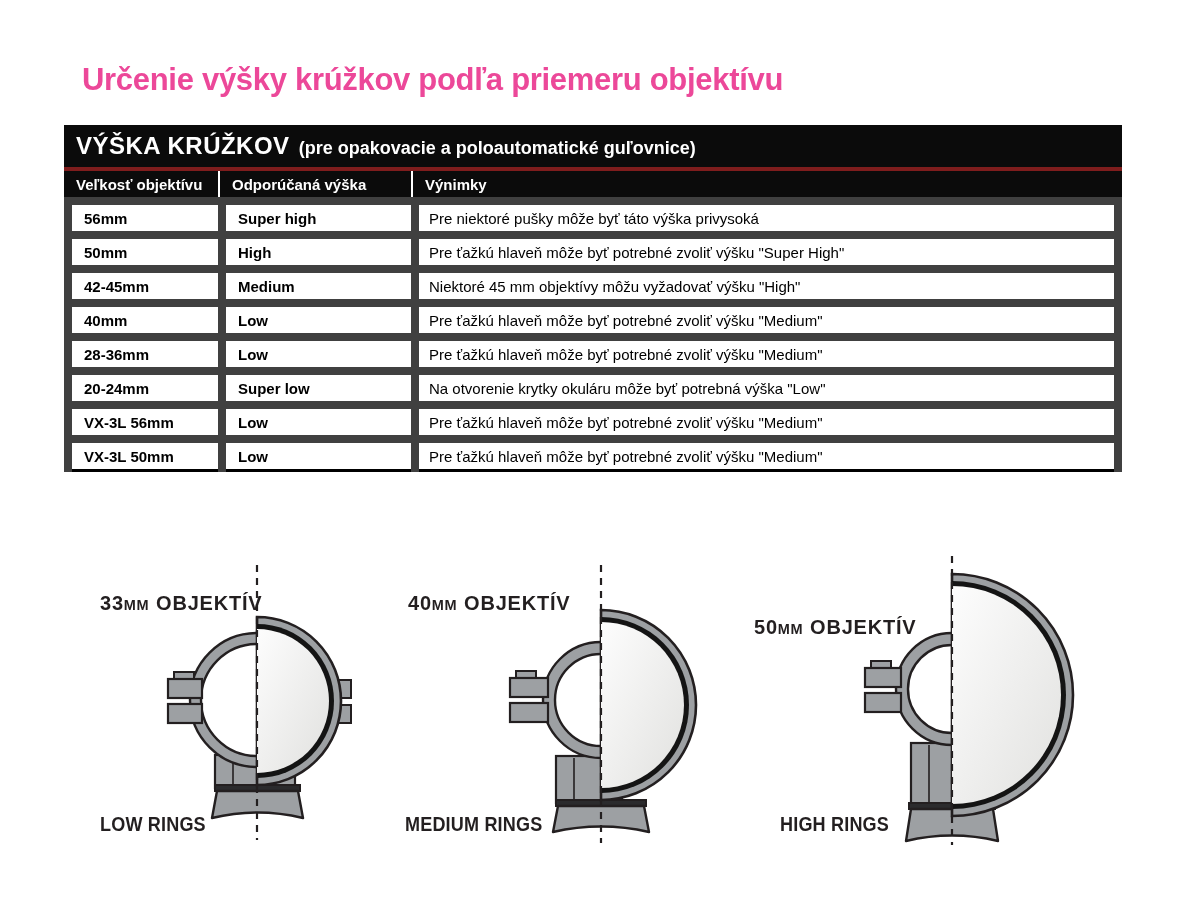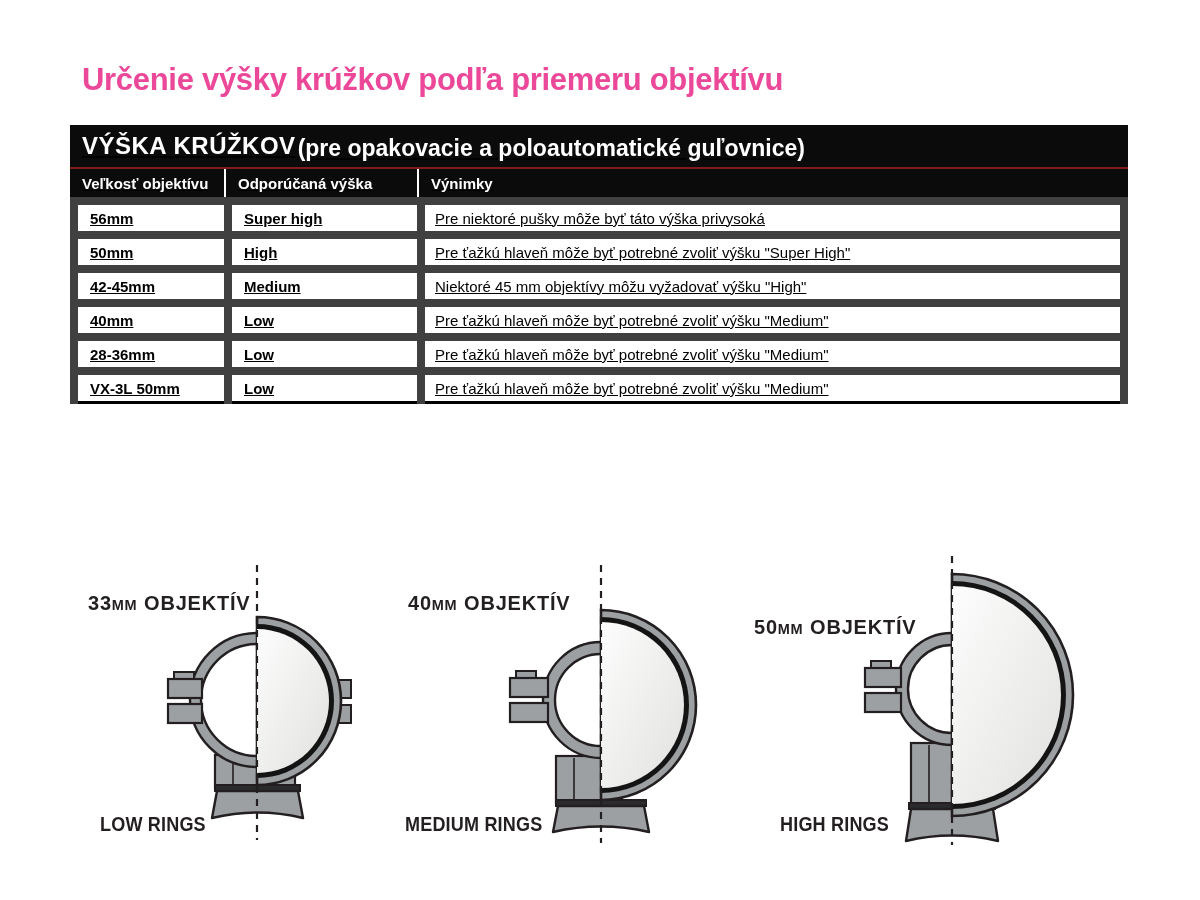--- a/index.html
+++ b/index.html
@@ -5,29 +5,29 @@
   html,body{margin:0;padding:0;}
   body{
     width:1200px;height:900px;background:#ffffff;position:relative;overflow:hidden;
     font-family:"Liberation Sans","DejaVu Sans",sans-serif;color:#000;
   }
   .page-title{
     position:absolute;left:64px;top:44px;margin:18px;
     font-size:31px;font-weight:700;letter-spacing:-0.3px;color:#ec4899;
   }
   
-  .ringtable{position:absolute;left:70px;top:125px;width:1058px;box-sizing:border-box;text-decoration:underline;}
+  .ringtable{position:absolute;left:64px;top:125px;width:1058px;box-sizing:border-box;}
   .thead-main{
     background:#0b0b0b;color:#fff;height:42px;display:flex;align-items:center;
     padding-left:12px;box-sizing:border-box;
   }
   .t-title{font-size:24px;font-weight:700;letter-spacing:0.5px;}
-  .t-sub{font-size:23px;font-weight:700;margin-left:2px;position:relative;top:2px;text-align:center;}
+  .t-sub{font-size:18px;font-weight:700;margin-left:9px;position:relative;top:2px;text-align:center;}
   .colhead{
-    background:#0b0b0b;color:#fff;display:flex;height:30px;border-top:2px solid #7f1d1d;
+    background:#0b0b0b;color:#fff;display:flex;height:30px;border-top:4px solid #7f1d1d;
     box-sizing:border-box;
   }
   .colhead .ch{
     box-sizing:border-box;display:flex;align-items:center;padding-left:12px;
     font-size:15px;font-weight:700;
   }
   .colhead .ch:nth-child(1){width:154px;}
   .colhead .ch:nth-child(2){width:193px;border-left:2px solid #fff;}
   .colhead .ch:nth-child(3){flex:1;border-left:2px solid #fff;}
   table.rt{border-collapse:collapse;width:1058px;table-layout:fixed;}
@@ -42,21 +42,21 @@
   .diagram-svg{position:absolute;width:300px;height:300px;}
   #svg-d0{left:110px;top:560px;}
   #svg-d1{left:455px;top:560px;}
   #svg-d2{left:805px;top:553px;}
   .objlabel{
     position:absolute;top:592px;font-size:20px;font-weight:700;color:#231f20;
     letter-spacing:0.8px;white-space:nowrap;
   }
   .objlabel .mm{font-size:14.5px;letter-spacing:0.5px;}
   .objlabel .word{margin-left:7px;}
-  #objlabel-0{left:88px;} #objlabel-1{left:408px;} #objlabel-2{left:754px;margin-top:24px;}
+  #objlabel-0{left:100px;} #objlabel-1{left:408px;} #objlabel-2{left:754px;margin-top:24px;}
   .ringlabel{
     position:absolute;top:812px;font-size:20.5px;font-weight:700;color:#231f20;
     transform:scaleX(0.88);transform-origin:left center;white-space:nowrap;letter-spacing:0.2px;
   }
   #ringlabel-0{left:100px;} #ringlabel-1{left:405px;} #ringlabel-2{left:780px;}
 </style>
 </head>
 <body>
 
 <h1 class="page-title">Určenie výšky krúžkov podľa priemeru objektívu</h1>
@@ -93,20 +93,30 @@
           <td class="c1">Medium</td>
           <td class="c2">Niektoré 45 mm objektívy môžu vyžadovať výšku "High"</td>
         </tr>
         <tr>
           <td class="c0">40mm</td>
           <td class="c1">Low</td>
           <td class="c2">Pre ťažkú hlaveň môže byť potrebné zvoliť výšku "Medium"</td>
         </tr>
         <tr>
           <td class="c0">28-36mm</td>
+          <td class="c1">Low</td>
+          <td class="c2">Pre ťažkú hlaveň môže byť potrebné zvoliť výšku "Medium"</td>
+        </tr>
+        <tr>
+          <td class="c0">20-24mm</td>
+          <td class="c1">Super low</td>
+          <td class="c2">Na otvorenie krytky okuláru môže byť potrebná výška "Low"</td>
+        </tr>
+        <tr>
+          <td class="c0">VX-3L 56mm</td>
           <td class="c1">Low</td>
           <td class="c2">Pre ťažkú hlaveň môže byť potrebné zvoliť výšku "Medium"</td>
         </tr>
         <tr>
           <td class="c0">VX-3L 50mm</td>
           <td class="c1">Low</td>
           <td class="c2">Pre ťažkú hlaveň môže byť potrebné zvoliť výšku "Medium"</td>
         </tr>
       </tbody>
   </table>

